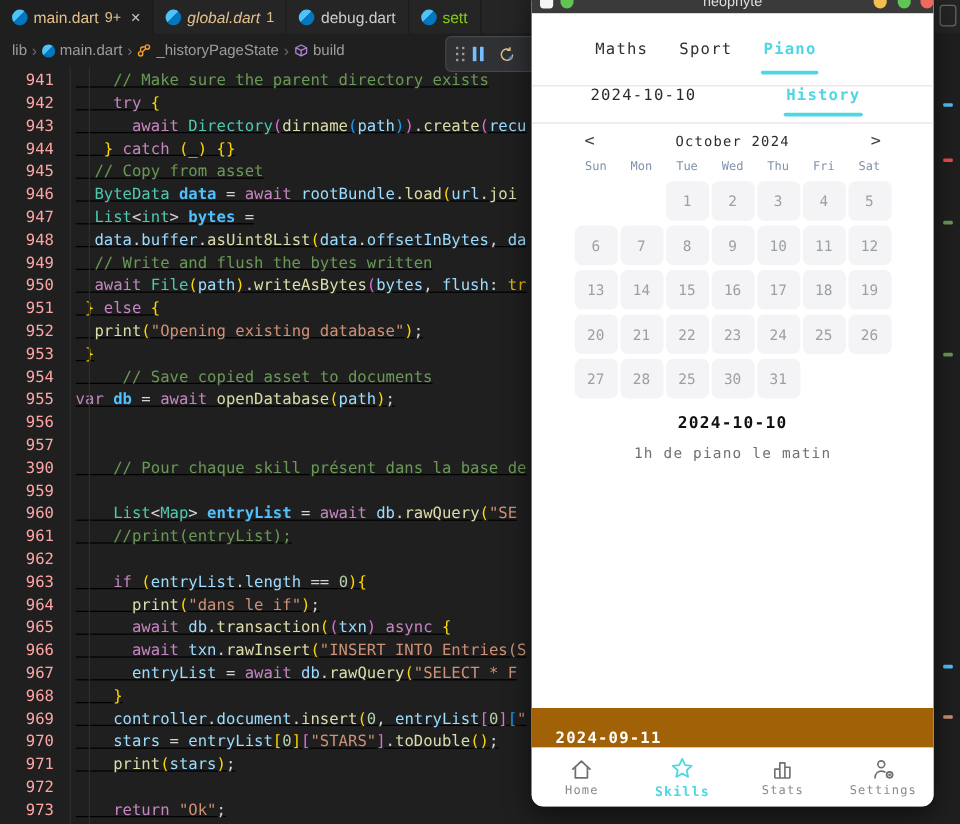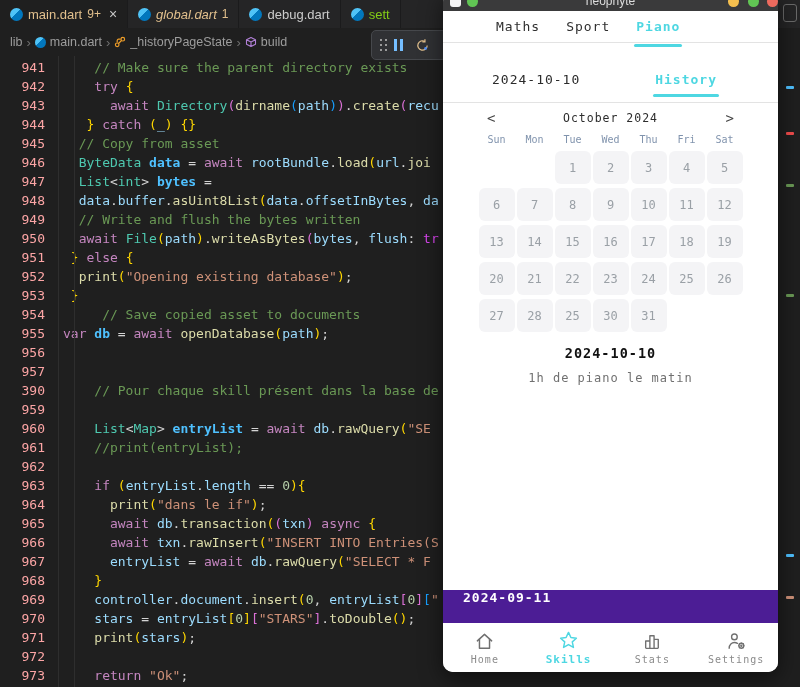--- a/index.html
+++ b/index.html
@@ -24,51 +24,51 @@
   .debug-toolbar{position:absolute;left:371px;top:30px;width:76px;height:30px;background:#303134;border:1px solid #46484c;border-radius:5px;display:flex;align-items:center;gap:12px;padding:0 8px;box-sizing:border-box;}
   .grip{width:2px;height:2px;background:#9a9a9a;box-shadow:5px 0 #9a9a9a,0 5px #9a9a9a,5px 5px #9a9a9a,0 10px #9a9a9a,5px 10px #9a9a9a;margin-top:-10px;}
   .pause-icon{display:flex;gap:3px;}
   .pause-icon i{display:block;width:3px;height:12px;background:#75beff;}
   .restart-icon svg{width:15px;height:15px;display:block;}
 
   .code-area{position:absolute;left:0;top:56px;width:800px;height:631px;font-family:"DejaVu Sans Mono","Liberation Mono",monospace;font-size:13px;line-height:19px;padding-top:2px;}
   .indent-guide{position:absolute;top:0;bottom:0;width:1px;background:#2e2e2e;}
   .code-line{display:flex;height:19px;}
   .line-num{width:45px;text-align:right;color:#fca5a5;flex:none;user-select:none;}
-  .line-code{padding-left:18px;white-space:pre;}
+  .line-code{padding-left:18px;white-space:pre;text-decoration:underline;}
   .tk-cm{color:#6a9955;}
   .tk-kw{color:#c586c0;}
   .tk-ty{color:#4ec9b0;}
   .tk-fn{color:#dcdcaa;}
   .tk-v{color:#9cdcfe;}
   .tk-d{color:#4fc1ff;font-weight:bold;}
   .tk-s{color:#ce9178;}
   .tk-n{color:#b5cea8;}
   .tk-p,.tk-tx,.tk-ws{color:#d4d4d4;}
   .tk-b1{color:#ffd700;}
   .tk-b2{color:#da70d6;}
   .tk-b3{color:#179fff;}
-  .tk-bool{color:#d946ef;}
+  .tk-bool{color:#eab308;}
 
   .minimap{position:absolute;right:0;top:56px;width:22px;height:631px;}
   .minimap i{position:absolute;left:8px;width:8px;height:3px;border-radius:1px;display:block;}
   .overflow-widget{position:absolute;right:3px;top:4px;width:12px;height:16px;border:1px solid #6a6a6a;border-radius:3px;}
 
   
   .emu{position:absolute;left:443px;top:-8px;width:335px;height:680px;background:#ffffff;border-radius:10px;overflow:hidden;box-shadow:0 6px 22px rgba(0,0,0,0.55);font-family:"DejaVu Sans Mono","Liberation Mono",monospace;}
   .emu-titlebar{position:absolute;left:0;top:0;width:100%;height:19px;background:#3a3a3b;}
   .emu-title{position:absolute;left:0;right:0;top:2px;text-align:center;color:#dddddd;font-size:12px;font-family:"Liberation Sans",sans-serif;}
   .emu-app-icon{position:absolute;left:7px;top:4px;width:11px;height:11px;background:#f5f5f5;border-radius:3px;}
   .tl{position:absolute;top:4px;width:11px;height:11px;border-radius:50%;}
   .emu-green-dot{left:24px;background:#61c554;}
   .tl-min{left:285px;background:#f5bf4f;}
   .tl-zoom{left:305px;background:#61c554;}
   .tl-close{left:324px;background:#ed6a5e;}
 
-  .skill-tabs{position:absolute;left:0;top:19px;width:100%;height:32px;border-bottom:1px solid #e3e3e3;display:flex;align-items:center;padding-left:53px;gap:26px;box-sizing:border-box;}
+  .skill-tabs{position:absolute;left:0;top:19px;width:100%;height:61px;border-bottom:1px solid #e3e3e3;display:flex;align-items:center;padding-left:53px;gap:26px;box-sizing:border-box;}
   .skill-tab{position:relative;font-size:13px;color:#2f2f2f;letter-spacing:1px;cursor:pointer;padding:6px 0;}
   .skill-tab.active{color:#4ed7e2;font-weight:bold;}
   .skill-tab.active::after{content:"";position:absolute;left:-2px;right:-2px;bottom:-7px;height:3px;border-radius:2px;background:#4ed7e2;}
 
   .date-row{position:absolute;left:0;top:65px;width:100%;height:46px;border-bottom:1px solid #e3e3e3;display:flex;align-items:center;justify-content:space-between;padding:0 61px 0 49px;box-sizing:border-box;}
   .date-tab{font-size:13px;color:#2b2b2b;letter-spacing:1px;cursor:pointer;}
   .history-tab{position:relative;font-size:13px;color:#4ed7e2;font-weight:bold;letter-spacing:1px;cursor:pointer;padding:6px 0;}
   .history-tab::after{content:"";position:absolute;left:-2px;right:-2px;bottom:-4px;height:3px;border-radius:2px;background:#4ed7e2;}
 
   .cal-header{position:absolute;left:0;top:115px;width:100%;height:22px;display:flex;align-items:center;justify-content:space-between;padding:0 44px;box-sizing:border-box;}
@@ -78,21 +78,21 @@
   .weekdays{position:absolute;left:0;top:142px;width:100%;display:grid;grid-template-columns:repeat(7,36px);gap:2px;justify-content:center;}
   .weekday{font-size:10px;color:#8093ad;text-align:center;}
 
   .cal-grid{position:absolute;left:0;top:159px;width:100%;display:grid;grid-template-columns:repeat(7,36px);column-gap:2px;row-gap:4px;justify-content:center;}
   .day-cell{height:33px;border-radius:6px;background:#f4f4f6;color:#9aa0a6;font-size:12px;display:flex;align-items:center;justify-content:center;cursor:pointer;}
   .day-cell.empty{background:transparent;cursor:default;}
 
   .sel-date{position:absolute;left:0;top:353px;width:100%;text-align:center;font-size:13.5px;font-weight:bold;color:#111;letter-spacing:1px;}
   .entry-text{position:absolute;left:0;top:379px;width:100%;text-align:center;font-size:12px;color:#707070;letter-spacing:1px;}
 
-  .footer-bar{position:absolute;left:0;top:598px;width:100%;height:33px;background:#4c1d95;display:flex;align-items:flex-start;cursor:pointer;}
+  .footer-bar{position:absolute;left:0;top:598px;width:100%;height:33px;background:#a16207;display:flex;align-items:flex-end;cursor:pointer;}
   .footer-bar span{color:#fff;font-size:13px;font-weight:bold;letter-spacing:1px;padding-left:20px;}
 
   .bottom-nav{position:absolute;left:0;top:631px;width:100%;height:49px;background:#fff;display:flex;}
   .nav-item{flex:1;display:flex;flex-direction:column;align-items:center;justify-content:center;gap:2px;color:#707070;cursor:pointer;}
   .nav-item svg{width:21px;height:21px;}
   .nav-item .nav-label{font-size:10px;color:#8a8a8a;letter-spacing:1px;}
   .nav-item.active{color:#4ed7e2;}
   .nav-item.active .nav-label{color:#4ed7e2;font-weight:bold;font-size:11px;}
 </style>
 </head>

